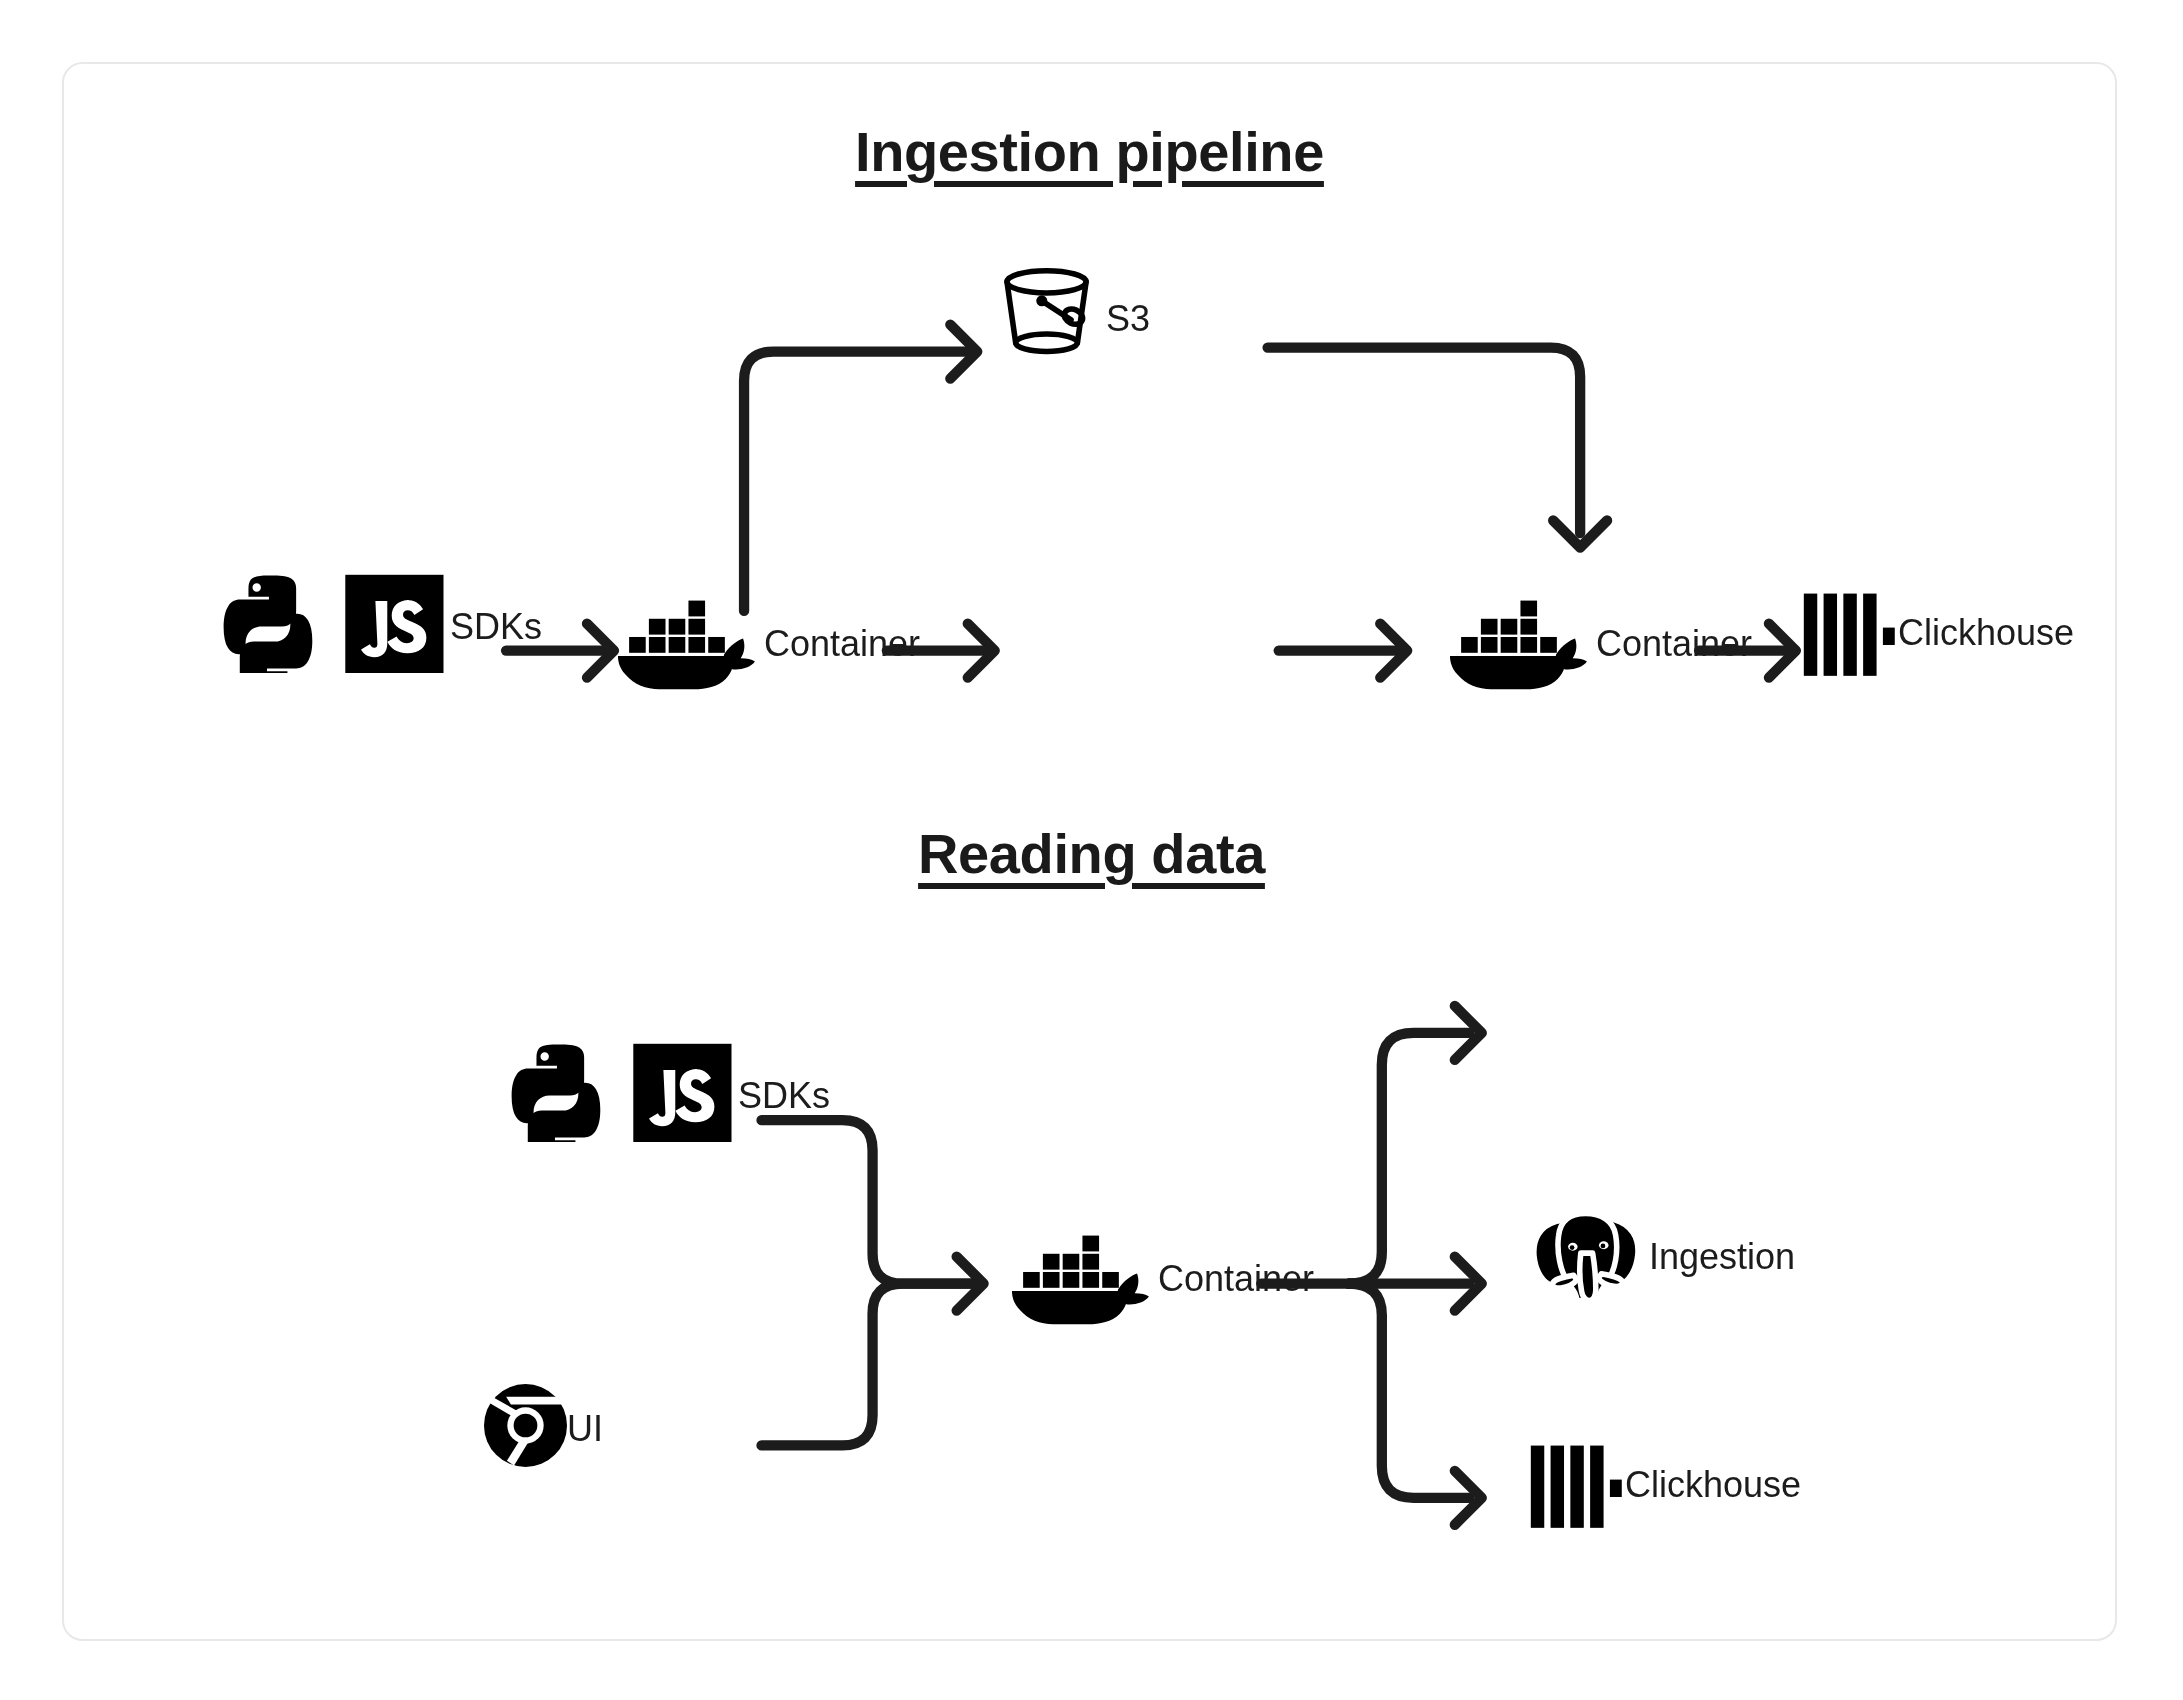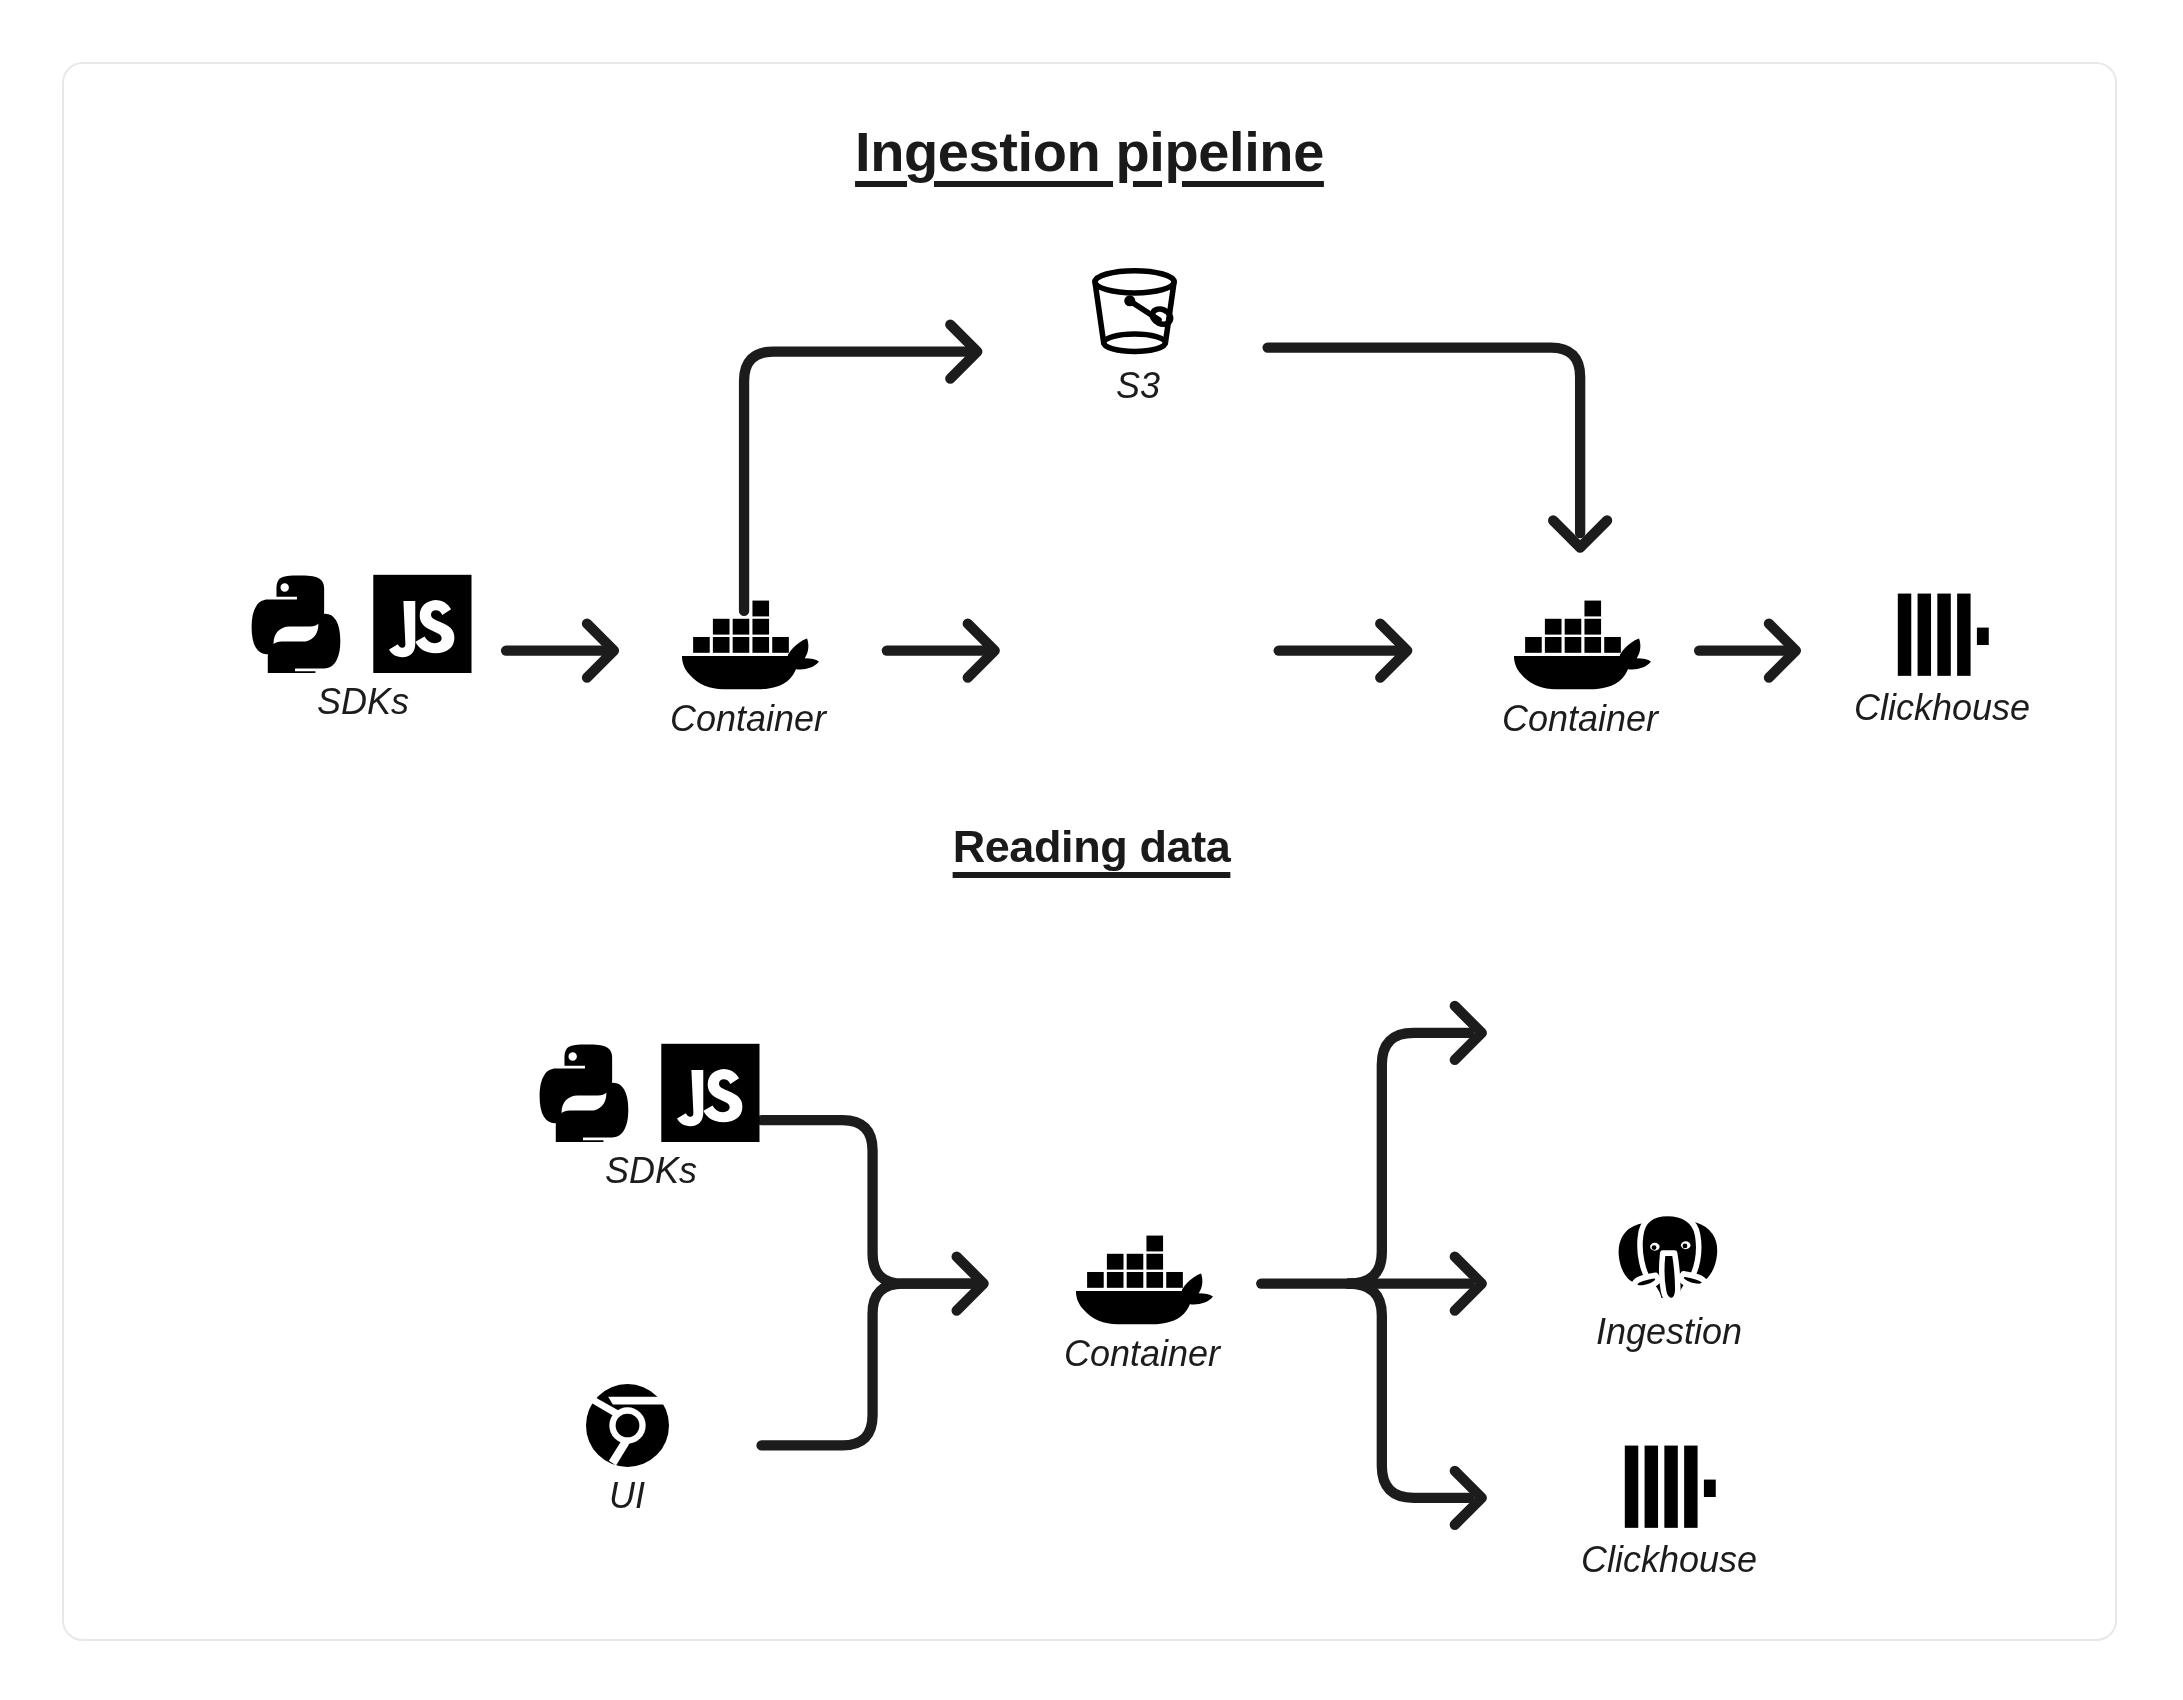--- a/index.html
+++ b/index.html
@@ -48,33 +48,32 @@
     text-decoration-thickness: 5.6px;
     text-underline-offset: 9.5px;
   }
   #title-ingestion {
     font-size: 56px;
     left: 0; right: 4px;
     top: 119px;
     text-align: center;
   }
   #title-reading {
-    font-size: 45px;
+    font-size: 56px;
     left: 0; right: 0;
     top: 821px;
     text-align: center;
   }
   .node {
     position: absolute;
     display: flex;
-    flex-direction: column;
+    flex-direction: row;
     align-items: center;
     width: 286px;
     margin-left: -143px;
-    font-style: italic;
   }
   .node .icon-wrap {
     display: flex;
     align-items: flex-end;
     justify-content: center;
     height: 103px;
   }
   .node .label {
     margin-top: 11px;
     font-size: 36px;

